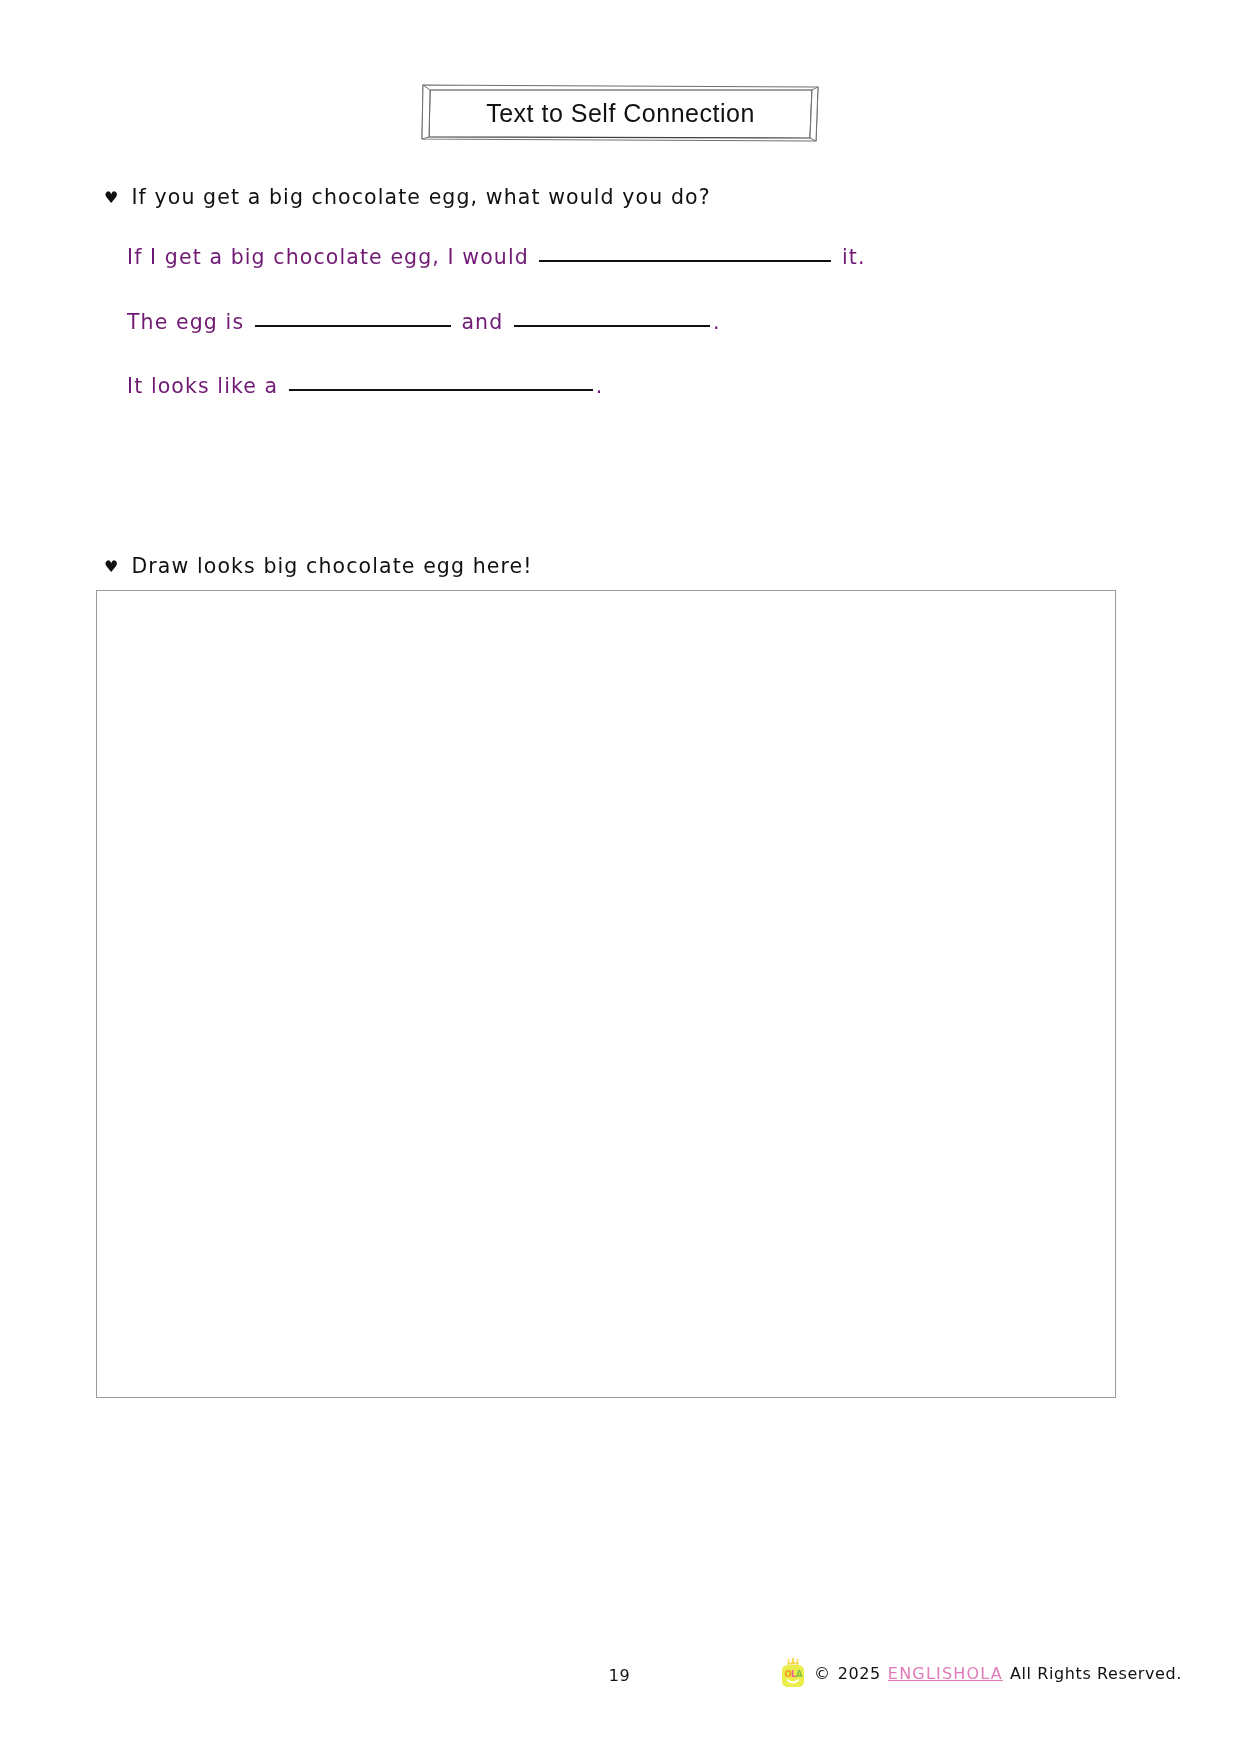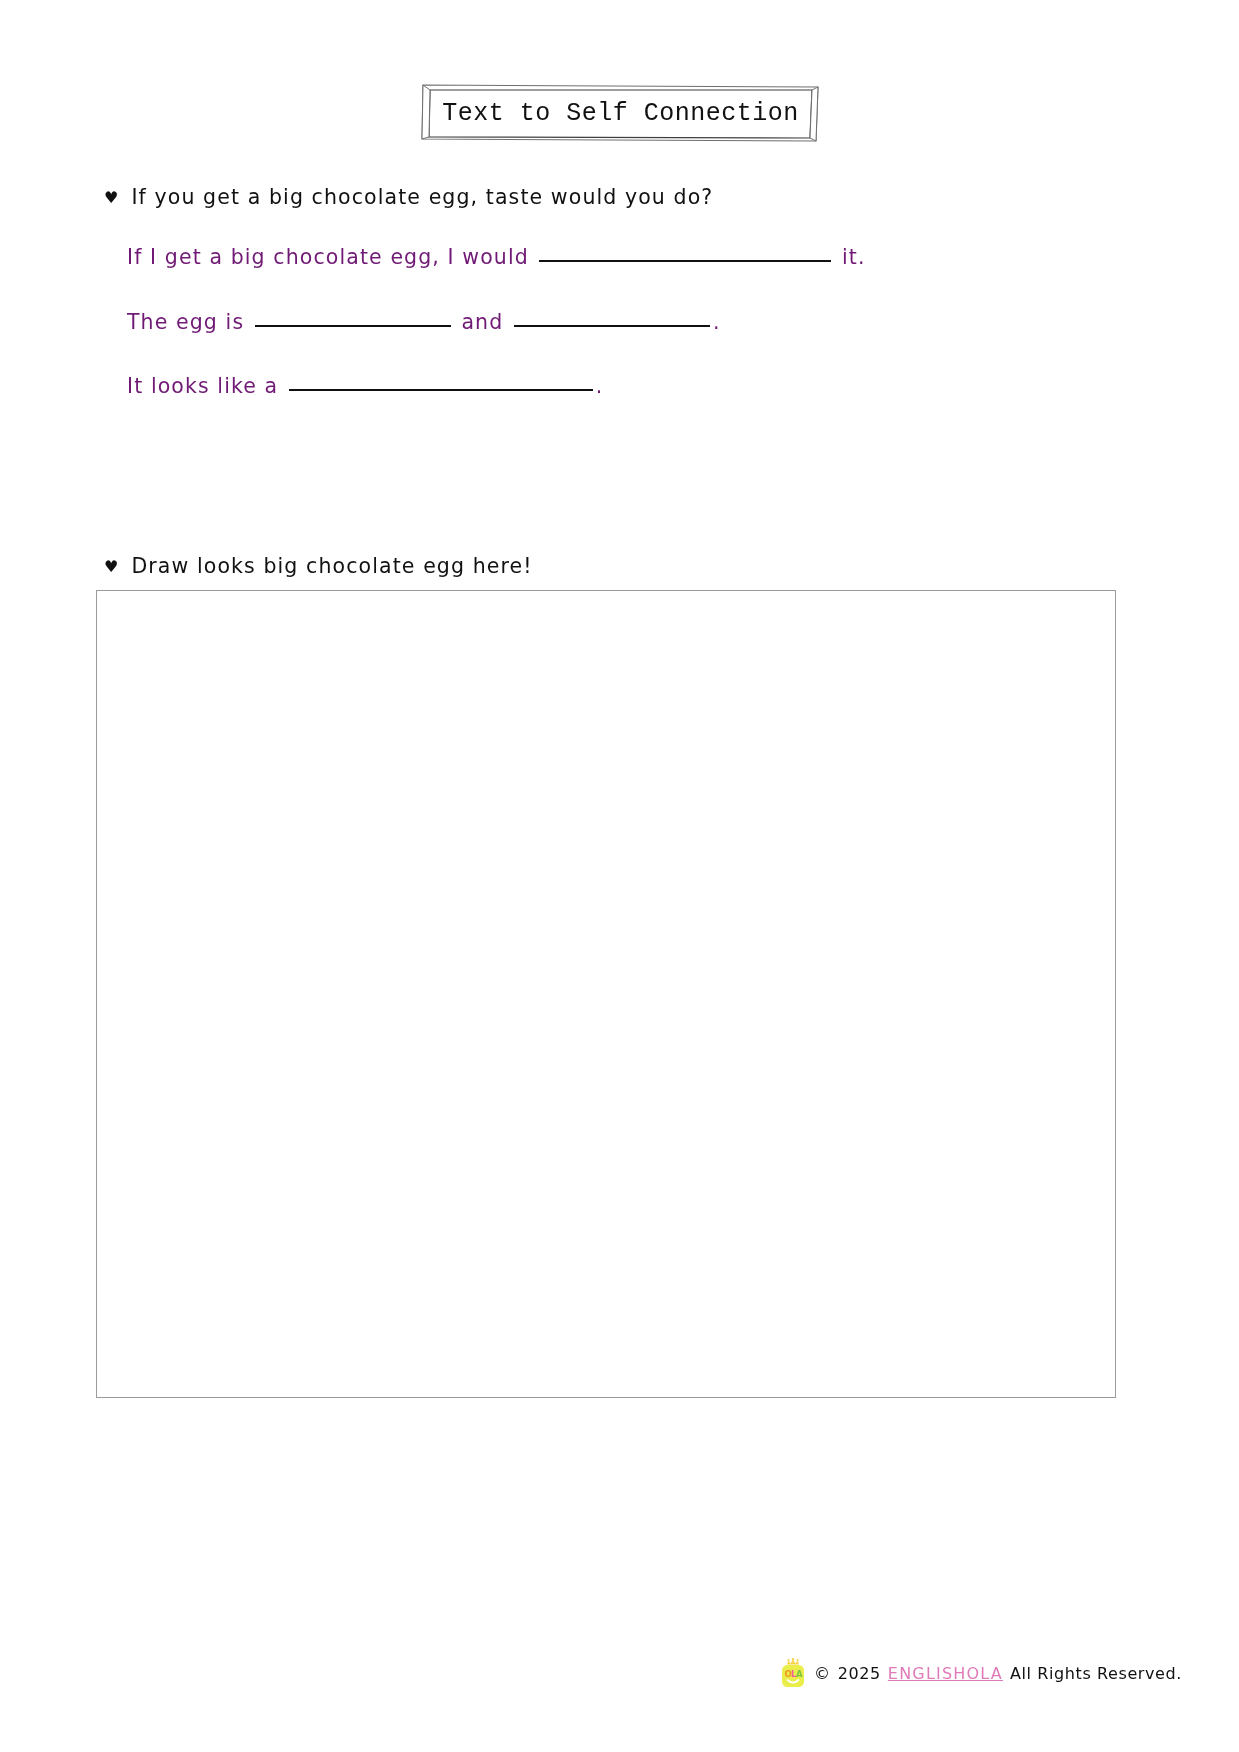--- a/index.html
+++ b/index.html
@@ -43,21 +43,21 @@
   }
   .title-banner .title-text {
     position: absolute;
     inset: 0;
     display: flex;
     align-items: center;
     justify-content: center;
     font-size: 25px;
     letter-spacing: 0.5px;
     color: #111;
-    font-family: Liberation Mono, monospace;
+    font-family: Liberation Sans, sans-serif;
     padding-left: 2px;
   }
 
   
   .content {
     position: absolute;
     left: 104px;
     top: 185px;
     width: 1030px;
   }
@@ -192,21 +192,21 @@
       <div class="title-text">Text to Self Connection</div>
     </div>
   </div>
 
   <div class="content">
 
     <div class="q-block">
 
       <div class="q-prompt">
         <span class="heart">♥</span>
-        <span class="q-prompt-text">If you get a big chocolate egg, taste would you do?</span>
+        <span class="q-prompt-text">If you get a big chocolate egg, what would you do?</span>
       </div>
 
       <div class="sentences">
 
         <div class="sentence">
           <span>If I get a big chocolate egg, I would</span>
           <span class="blank w-long"></span>
           <span>it.</span>
         </div>
 
@@ -228,20 +228,21 @@
   </div>
 
   <div class="draw-prompt">
     <span class="heart">♥</span>
     <span>Draw looks big chocolate egg here!</span>
   </div>
 
   <div class="draw-box"></div>
 
   <div class="footer">
+    <div class="page-number">19</div>
 
     <div class="copyright">
       <svg class="logo" viewBox="0 0 56 60">
 
         <path d="M16,13 L19,5 L23,11 L28,3 L33,11 L37,5 L40,13 Z" fill="#f7d449"></path>
         <circle cx="19" cy="4" r="2.2" fill="#f7d449"></circle>
         <circle cx="28" cy="2.5" r="2.4" fill="#f7d449"></circle>
         <circle cx="37" cy="4" r="2.2" fill="#f7d449"></circle>
 
         <rect x="6" y="14" width="44" height="44" rx="11" ry="11" fill="#e9ee4a"></rect>

